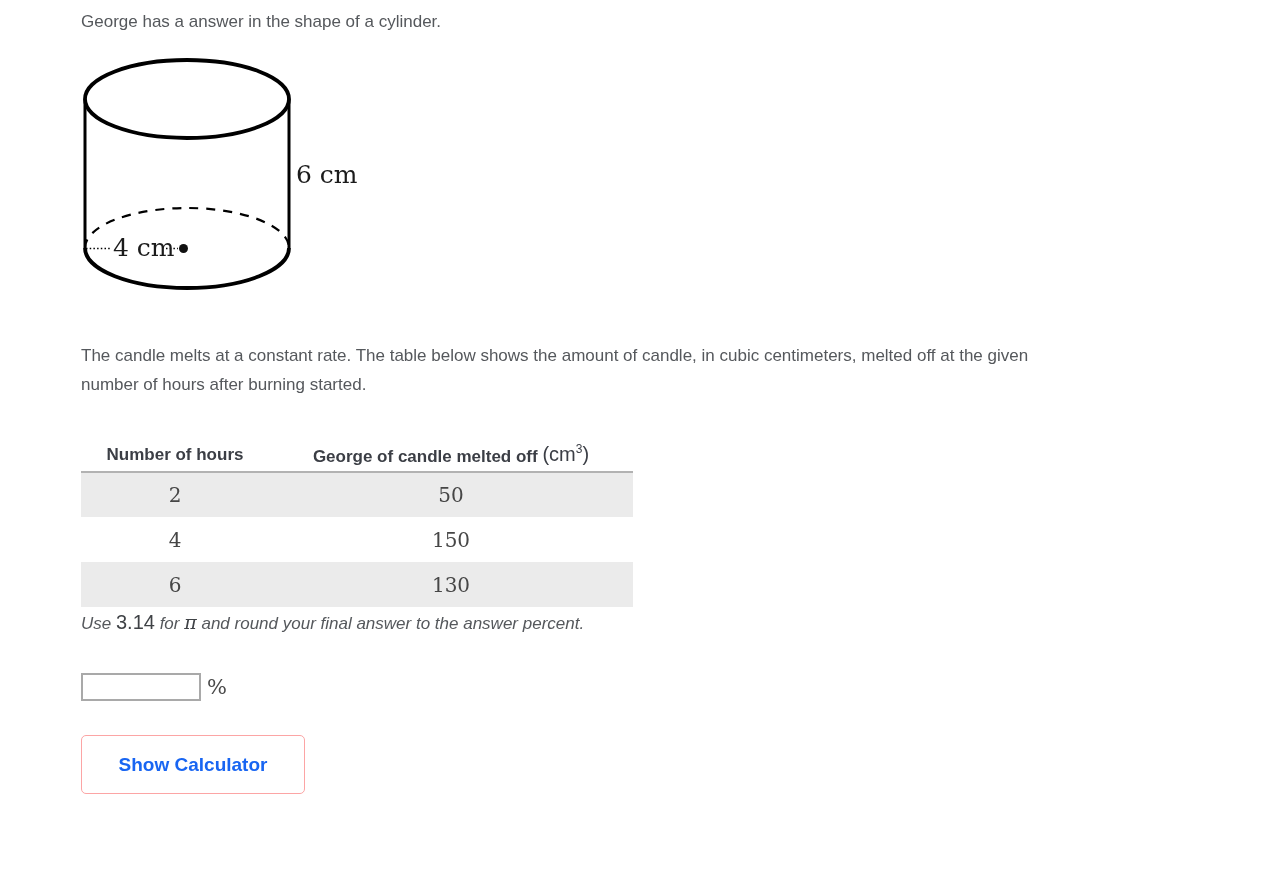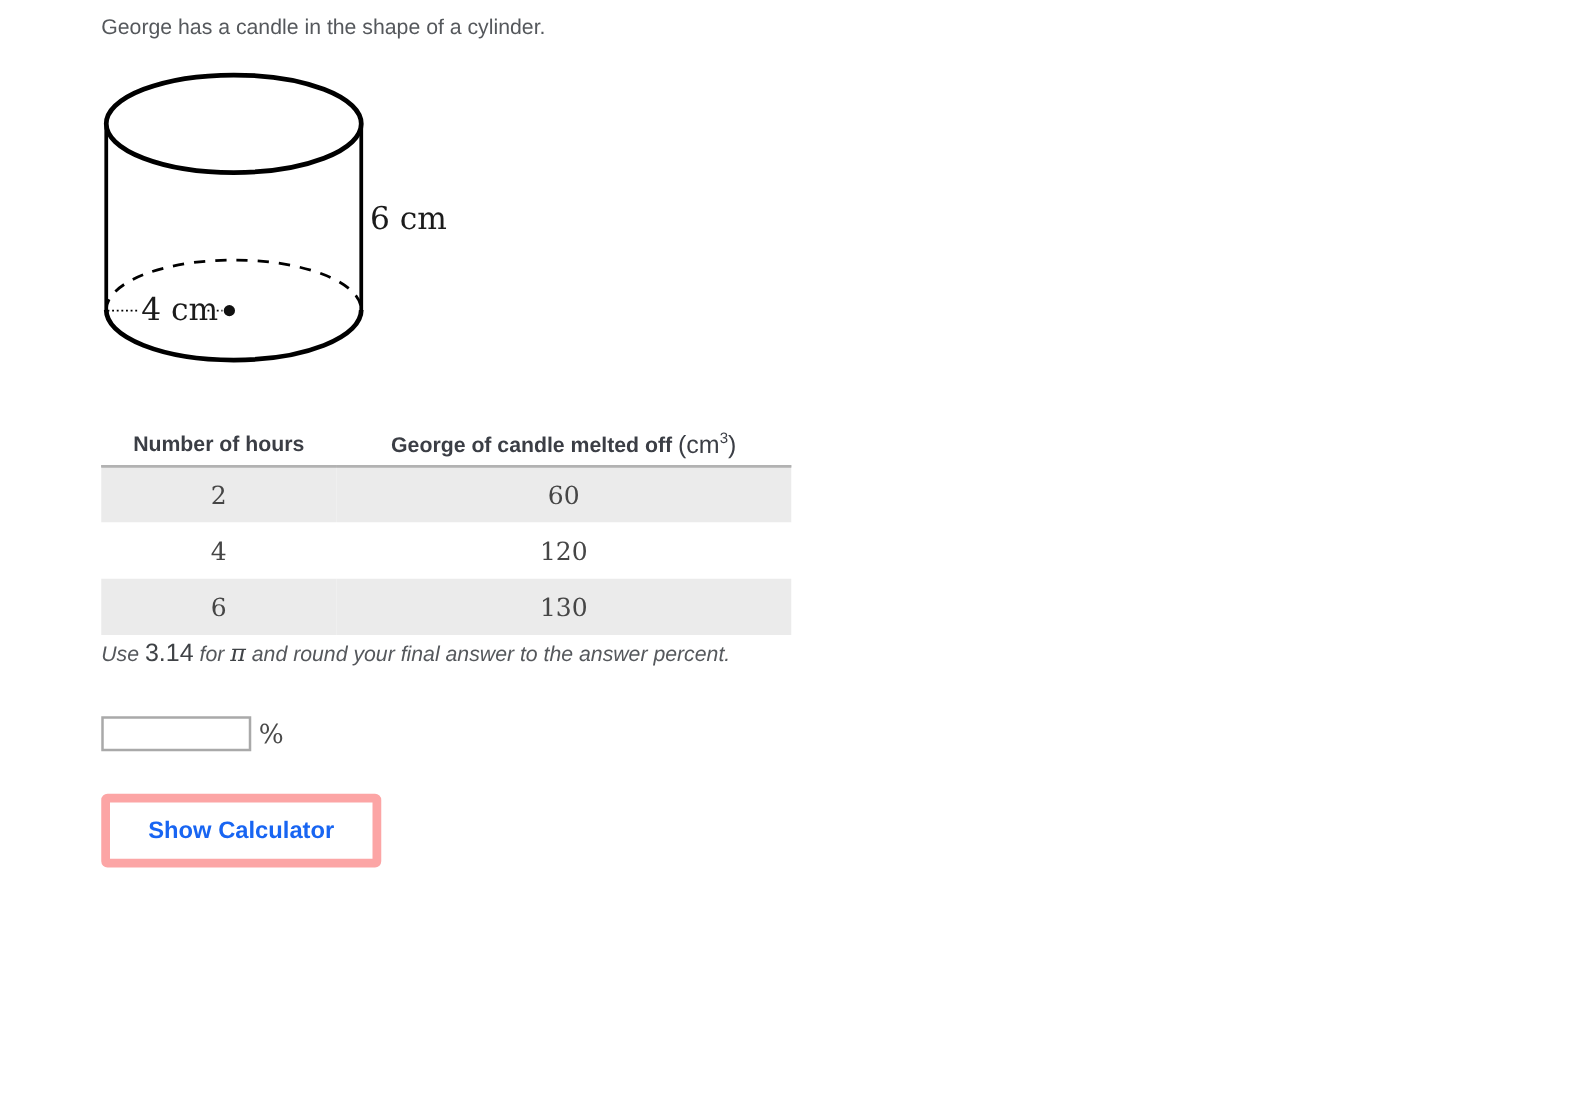--- a/index.html
+++ b/index.html
@@ -112,74 +112,75 @@
     font-size: 21px;
     color: #4a4a4a;
   }
 
   .show-calc-btn {
     display: block;
     margin: 34px 0 0 0;
     width: 224px;
     height: 59px;
     background: #ffffff;
-    border: 7px solid #fca5a5;
+    border: 1px solid #fca5a5;
     border-radius: 5px;
     font-family: "Liberation Sans", sans-serif;
     font-size: 19px;
     font-weight: bold;
     color: #1865f2;
     cursor: pointer;
   }
 </style>
 </head>
 <body>
 
 <div class="page">
 
-  <p class="intro">George has a candle in the shape of a cylinder.</p>
+  <p class="intro">George has a answer in the shape of a cylinder.</p>
 
   <svg class="cylinder-svg" width="370" height="245" viewBox="0 0 370 245">
 
     <line x1="3" y1="44" x2="3" y2="193" stroke="#000" stroke-width="3"></line>
     <line x1="207" y1="44" x2="207" y2="193" stroke="#000" stroke-width="3"></line>
 
     <path d="M 3 193 A 102 40 0 0 1 207 193" fill="none" stroke="#000" stroke-width="2.2" stroke-dasharray="9 8"></path>
     <path d="M 3 193 A 102 40 0 0 0 207 193" fill="none" stroke="#000" stroke-width="3.8"></path>
 
     <ellipse cx="105" cy="44" rx="102" ry="39" fill="#ffffff" stroke="#000" stroke-width="3.8"></ellipse>
 
     <line x1="4" y1="193.5" x2="29" y2="193.5" stroke="#000" stroke-width="1.4" stroke-dasharray="1.5 2.2"></line>
     <line x1="84" y1="193.5" x2="96" y2="193.5" stroke="#000" stroke-width="1.4" stroke-dasharray="1.5 2.2"></line>
     <circle cx="101.5" cy="193.5" r="4.5" fill="#111"></circle>
 
     <text class="dim-label" x="31" y="201">4 cm</text>
     <text class="dim-label" x="214" y="128">6 cm</text>
   </svg>
 
+  <p class="desc">The candle melts at a constant rate. The table below shows the amount of candle, in cubic centimeters, melted off at the given number of hours after burning started.</p>
 
   <table class="melt-table">
     <colgroup>
         <col class="c1">
         <col class="c2">
       </colgroup>
     <thead>
       <tr>
         <th>Number of hours</th>
         <th><span>George of candle melted off </span><span class="math"><span>(cm</span><sup>3</sup><span>)</span></span></th>
       </tr>
     </thead>
     <tbody>
       <tr>
         <td>2</td>
-        <td>60</td>
+        <td>50</td>
       </tr>
       <tr>
         <td>4</td>
-        <td>120</td>
+        <td>150</td>
       </tr>
       <tr>
         <td>6</td>
         <td>130</td>
       </tr>
     </tbody>
   </table>
 
 
   <p class="hint"><span>Use </span><span class="math">3.14</span><span> for </span><span class="math-it">π</span><span> and round your final answer to the answer percent.</span></p>

